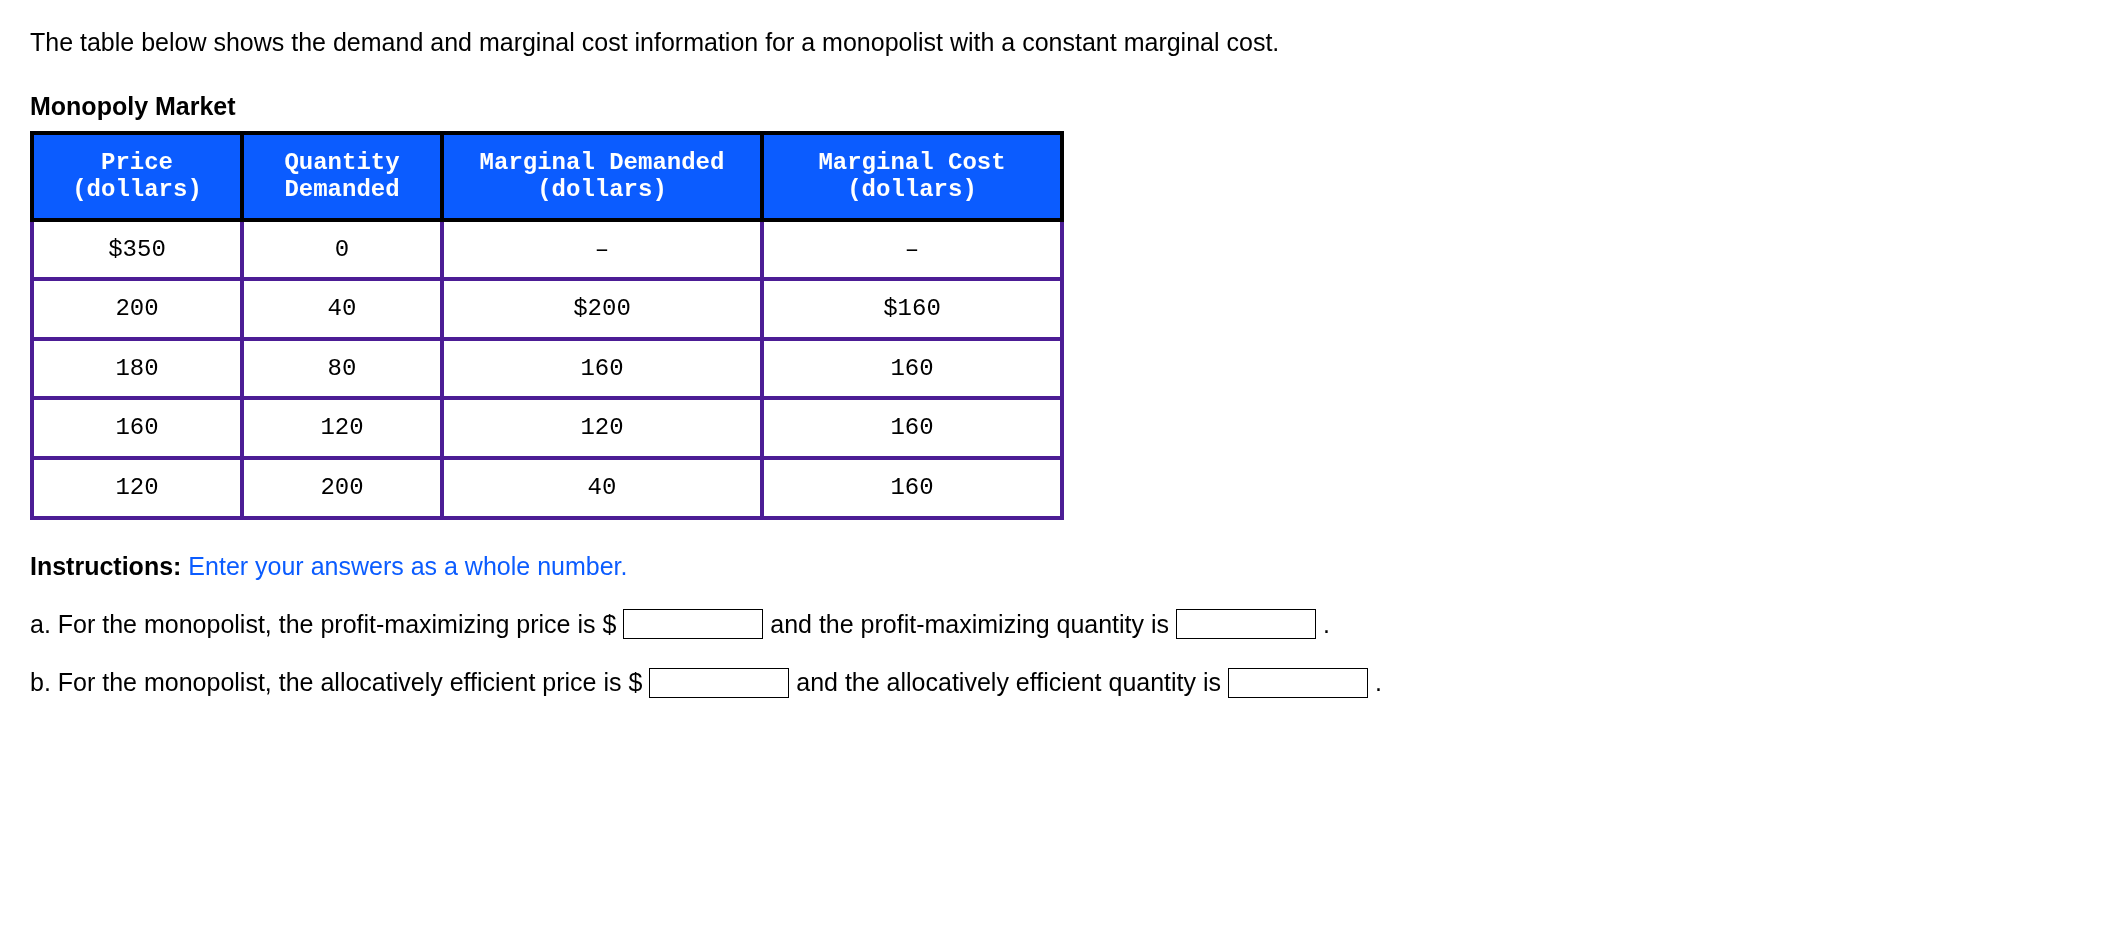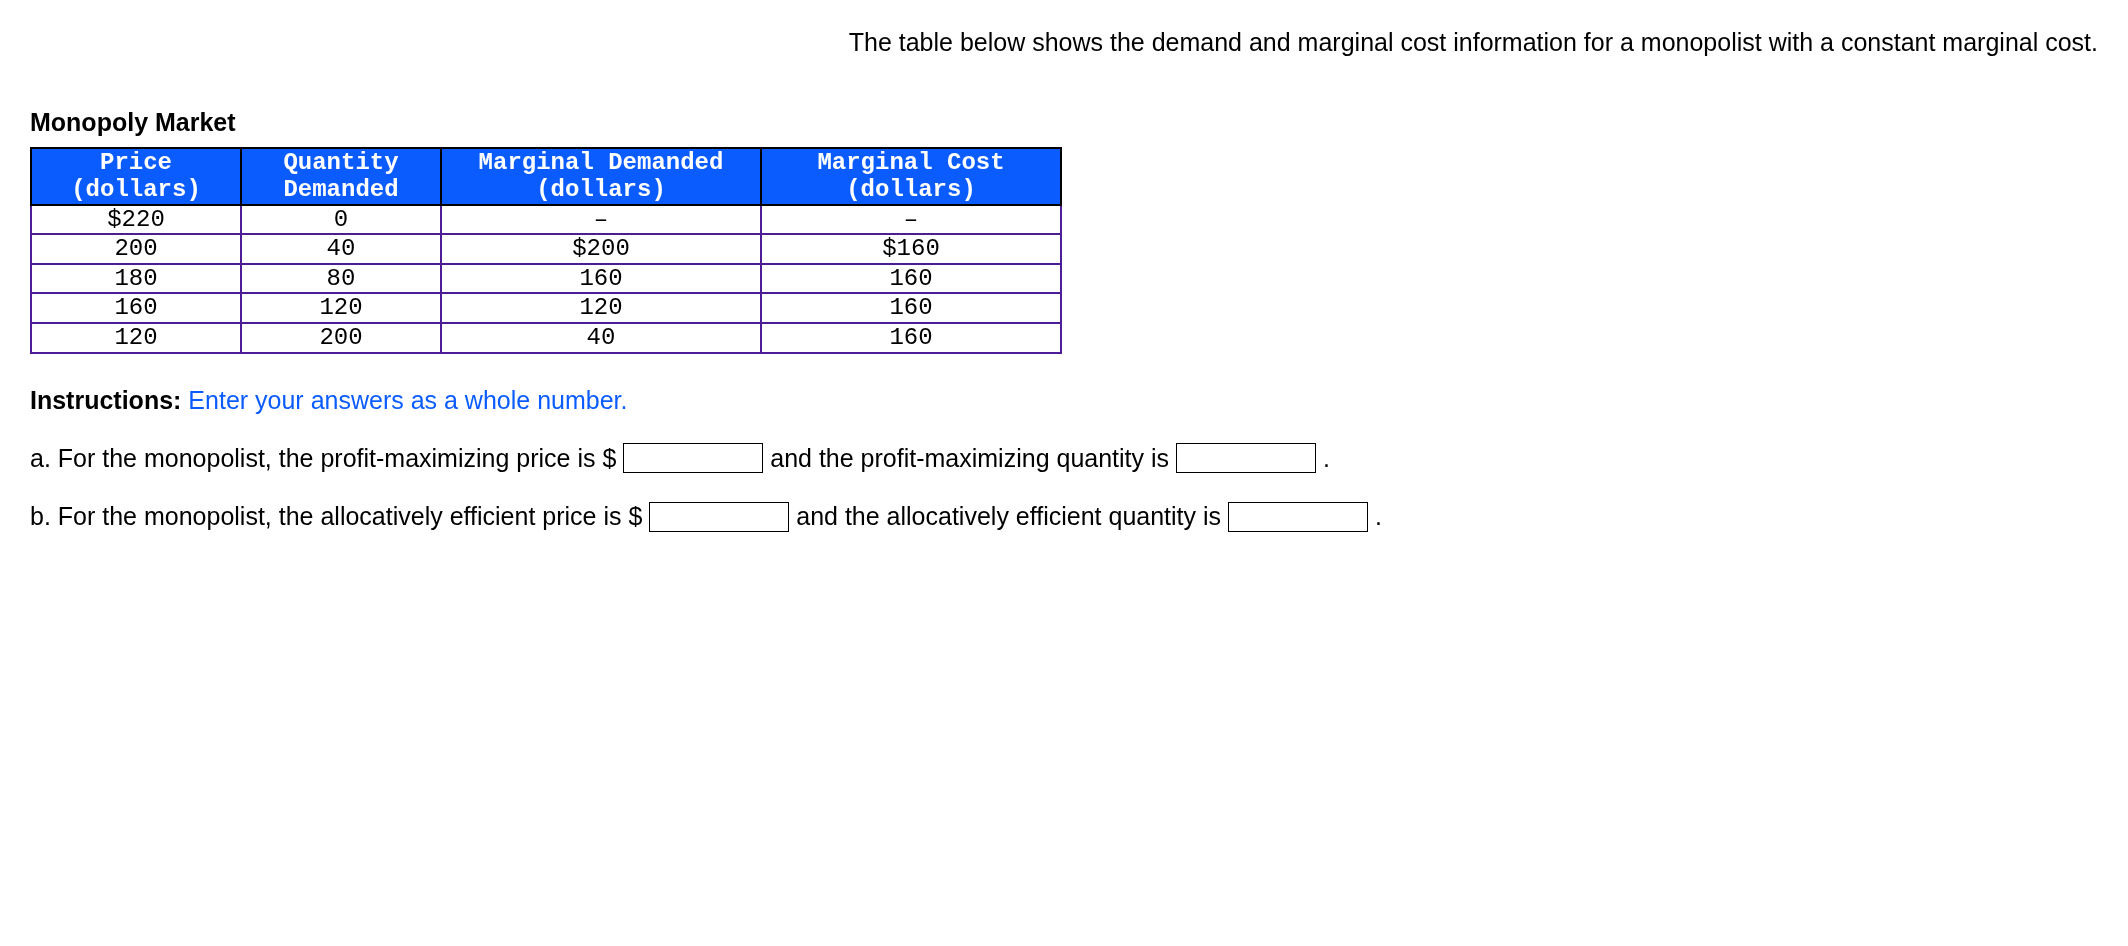--- a/index.html
+++ b/index.html
@@ -5,33 +5,33 @@
     * { box-sizing: border-box; }
     body {
       font-family: Arial, Helvetica, sans-serif;
       margin: 0;
       padding: 24px 30px;
       color: #000;
       font-size: 25px;
       line-height: 1.45;
       background: #fff;
     }
-    .intro { margin-bottom: 44px; text-align: right; }
+    .intro { margin-bottom: 28px; }
     .table-title { font-weight: 700; margin-bottom: 6px; }
     table.data {
       border-collapse: collapse;
       border: 2px solid #000;
       margin-bottom: 28px;
     }
     table.data th, table.data td {
-      border: 2px solid #4c1d95;
+      border: 4px solid #4c1d95;
       font-family: "Courier New", Courier, monospace;
       text-align: center;
       vertical-align: middle;
-      padding: 0 8px;
+      padding: 14px 8px;
       font-size: 24px;
       line-height: 1.15;
     }
     table.data th {
       background: #0b5cff;
       color: #fff;
       font-weight: 700;
       border-color: #000;
     }
     
@@ -86,21 +86,21 @@
         <span class="h-line">(dollars)</span>
       </th>
       <th>
         <span class="h-line">Marginal Cost</span>
         <span class="h-line">(dollars)</span>
       </th>
     </tr>
   </thead>
   <tbody>
     <tr>
-      <td>$220</td>
+      <td>$350</td>
       <td>0</td>
       <td>–</td>
       <td>–</td>
     </tr>
     <tr>
       <td>200</td>
       <td>40</td>
       <td>$200</td>
       <td>$160</td>
     </tr>

